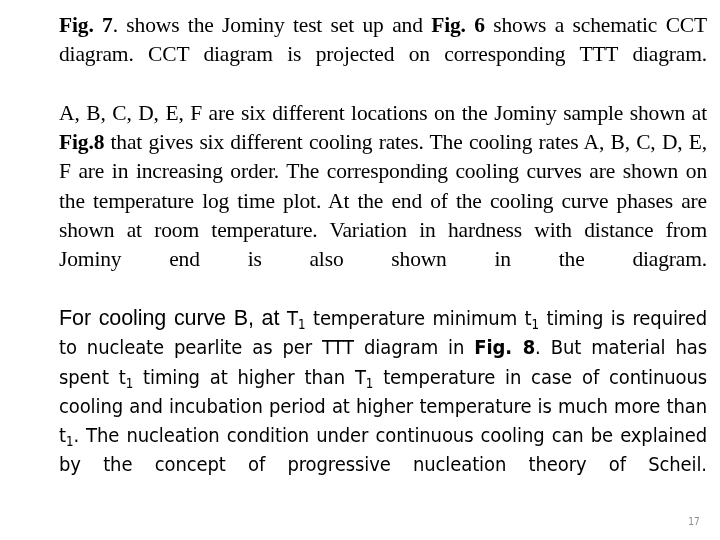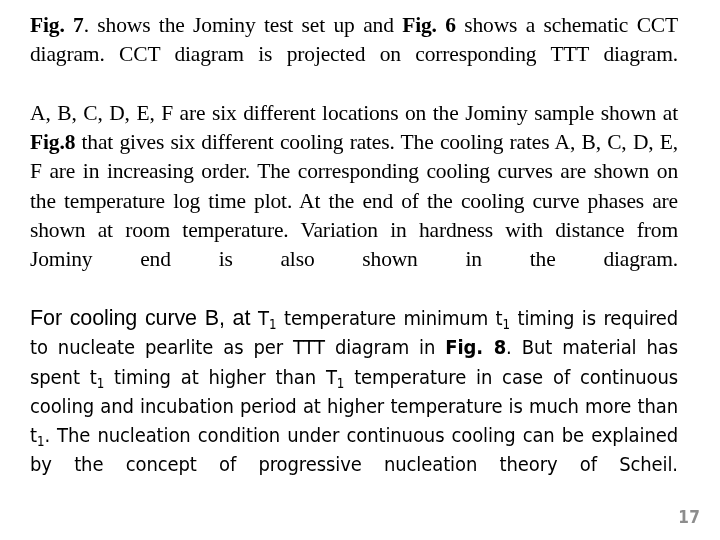--- a/index.html
+++ b/index.html
@@ -21,21 +21,21 @@
     position: absolute;
     left: 0;
     top: 0;
     width: 720px;
     height: 540px;
     background: #ffffff;
   }
 
   .body-block {
     position: absolute;
-    left: 30px;
+    left: 59px;
     top: 11px;
     width: 648px;
   }
 
   
   p.serif-para {
     margin: 0;
     padding: 0;
     font-family: "Liberation Serif", "DejaVu Serif", serif;
     font-size: 21.5px;
@@ -76,24 +76,23 @@
     position: relative;
     top: 0.3em;
     line-height: 0;
   }
 
   .page-number {
     position: absolute;
     right: 20px;
     bottom: 13px;
     font-family: "DejaVu Sans Condensed", "Liberation Sans Narrow", "Liberation Sans", sans-serif;
-    font-size: 17px;
+    font-size: 10px;
     color: #8d8d8d;
     letter-spacing: 0.2px;
-    font-weight: bold;
   }
 
   
   p::after {
     content: "";
     display: inline-block;
     width: 100%;
   }
 </style>
 </head>

